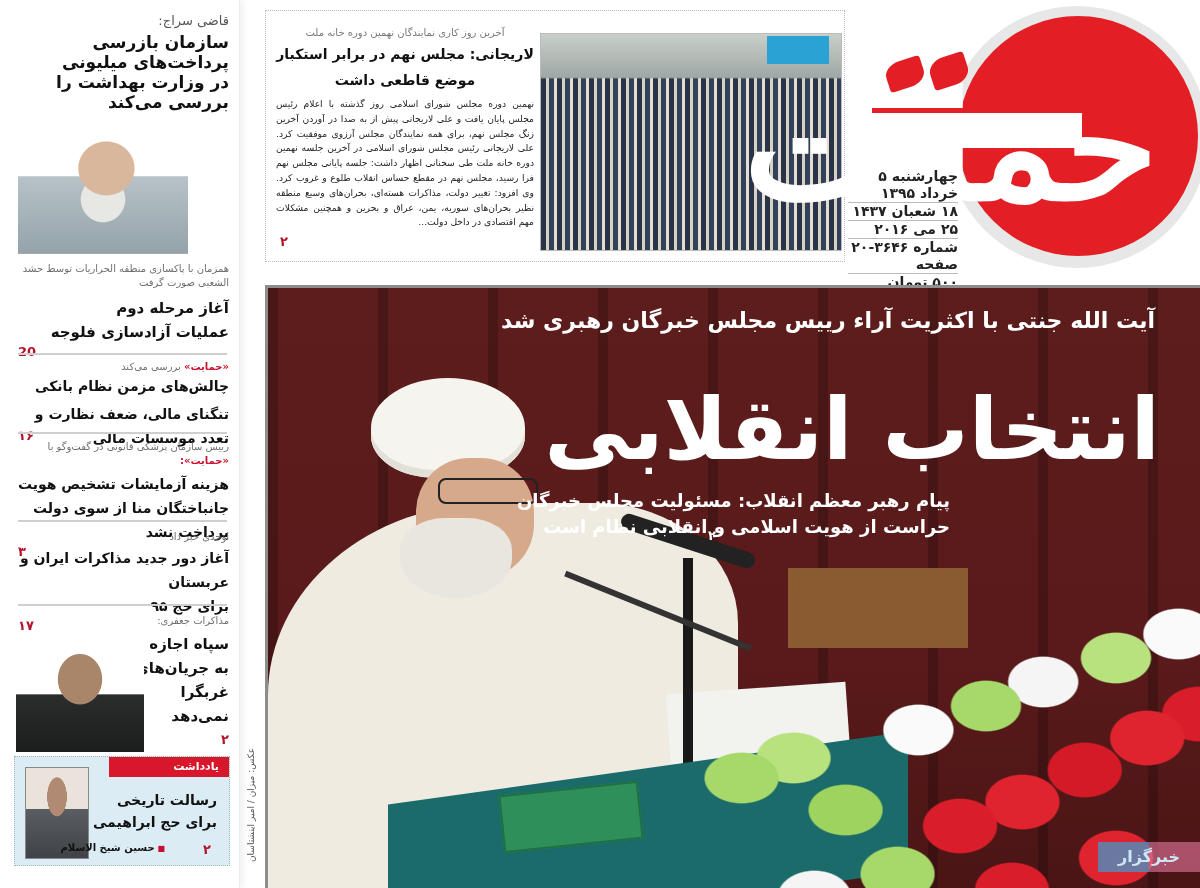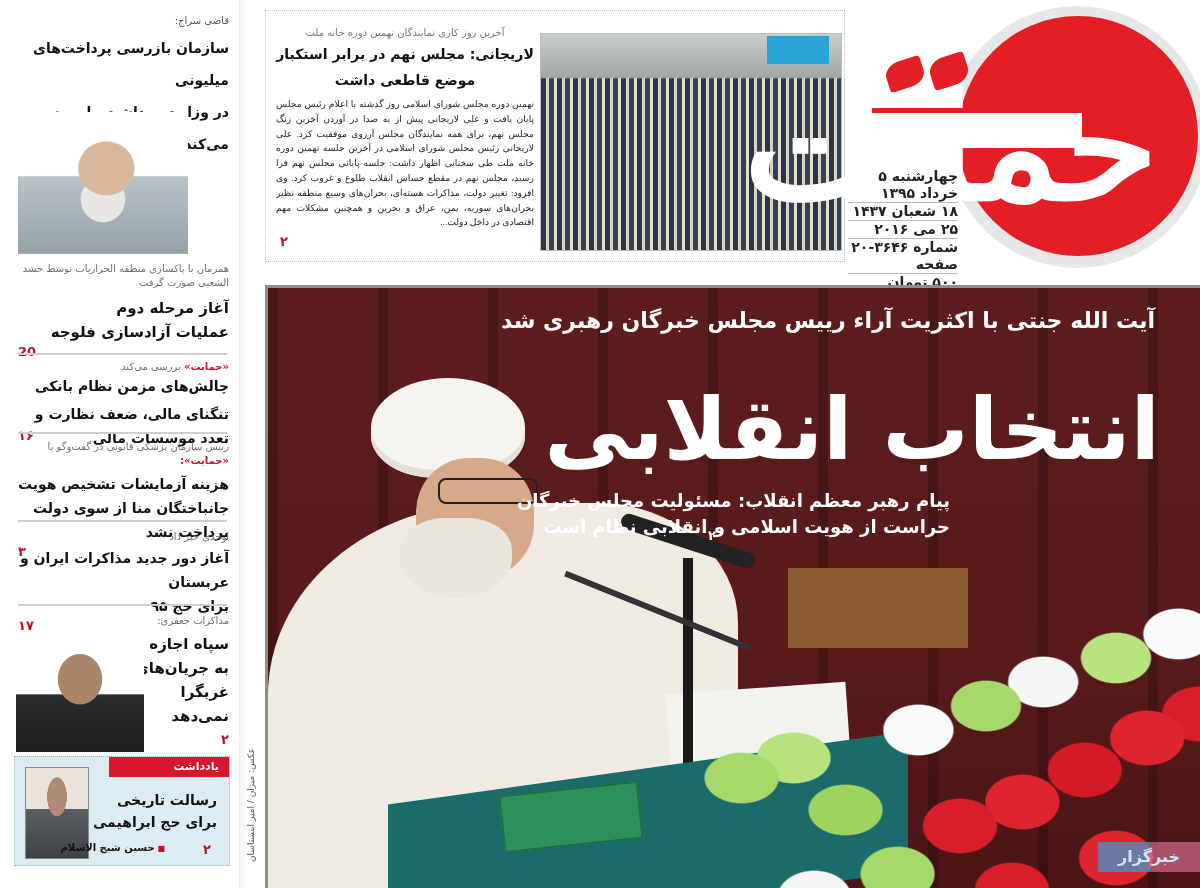--- a/index.html
+++ b/index.html
@@ -8,24 +8,24 @@
 
   
   .sidebar {
     position: absolute; left: 0; top: 0; width: 240px; height: 888px;
     background: #ffffff;
     box-shadow: 2px 0 8px rgba(0,0,0,0.08);
     border-right: 1px solid #ececec;
   }
   .sb-item { position: absolute; right: 10px; left: 10px; text-align: right; }
   .kicker { font-size: 10px; color: #6e6e6e; line-height: 14px; }
-  .kicker.big { font-size: 10px; color: #555; }
+  .kicker.big { font-size: 13px; color: #555; }
   .kicker .brand { color: #c8102e; font-weight: bold; }
   .hl { font-family: "DejaVu Sans", sans-serif; font-weight: bold; color: #111; font-size: 15px; line-height: 24px; }
-  .hl.lg { font-size: 14px; line-height: 32px; }
+  .hl.lg { font-size: 17px; line-height: 20px; }
   .pg { color: #b3122a; font-weight: bold; font-size: 13px; direction: ltr; text-align: left; display: block; }
   .divider { position: absolute; left: 18px; right: 12px; height: 0; border-top: 2px solid #cfcfcf; }
 
   .photo-serraj {
     position: absolute; left: 18px; top: 112px; width: 170px; height: 142px;
     background: radial-gradient(ellipse at 52% 40%, #d9b79c 0 22%, transparent 23%),
                 radial-gradient(ellipse at 50% 62%, #e7e7e4 0 18%, transparent 19%),
                 linear-gradient(180deg, #ffffff 0%, #ffffff 45%, #b7c2c7 46%, #94a3aa 100%);
     border-bottom: 1px solid #aaa;
   }
@@ -55,21 +55,21 @@
   .note-page { position: absolute; right: 18px; bottom: 8px; color: #b3122a; font-weight: bold; font-size: 13px; }
 
   
   .topnews {
     position: absolute; left: 265px; top: 10px; width: 580px; height: 252px;
     border: 1px dotted #bdbdbd; background: #fff;
   }
   .tn-text { position: absolute; right: 310px; left: 10px; top: 14px; text-align: center; }
   .tn-kicker { font-size: 10px; color: #777; line-height: 16px; }
   .tn-title { font-weight: bold; font-size: 14px; line-height: 26px; color: #111; }
-  .tn-body { font-size: 9.2px; line-height: 14.8px; text-align: justify; color: #222; margin-top: 4px; font-family: Liberation Serif, serif; }
+  .tn-body { font-size: 9.2px; line-height: 14.8px; text-align: justify; color: #222; margin-top: 4px; }
   .tn-page { position: absolute; left: 14px; bottom: 12px; color: #b3122a; font-weight: bold; font-size: 13px; }
   .tn-photo {
     position: absolute; right: 2px; top: 22px; width: 302px; height: 218px;
     border: 1px solid #bbb;
     background:
       linear-gradient(180deg, #c9cfc9 0%, #9fa8a6 20%, transparent 21%),
       repeating-linear-gradient(90deg, #2a3446 0 5px, #d9d1c6 5px 8px, #32405a 8px 13px, #e3ddd4 13px 16px),
       #555;
   }
   .tn-banner { position: absolute; right: 12px; top: 2px; width: 62px; height: 28px; background: #2aa3d4; }

